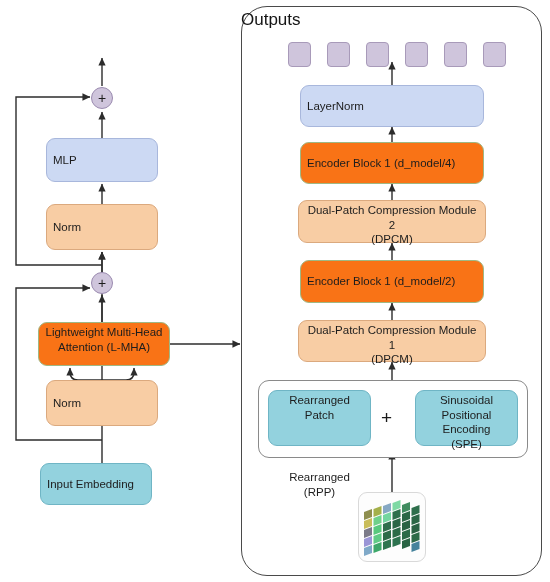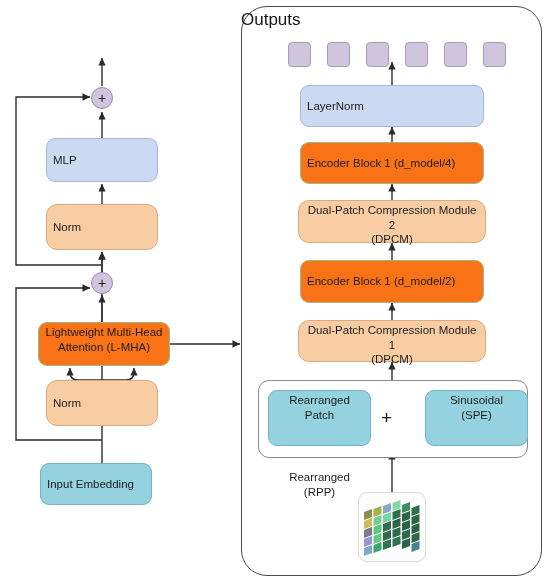--- a/index.html
+++ b/index.html
@@ -27,21 +27,21 @@
     text-align: center;
     border-radius: 9px;
     border: 1px solid rgba(0,0,0,0.28);
     color: #1d1d1d;
     font-size: 11.5px;
     line-height: 1.28;
     padding: 2px 6px;
     z-index: 4;
   }
   .node.green  { background: #f97316; border-color: #9fb884; }
-  .node.orange { background: #f8cda4; border-color: #dba97e; border-radius: 11px; }
+  .node.orange { background: #f8cda4; border-color: #dba97e; }
   .node.blue   { background: #ccd9f3; border-color: #a8b7dc; }
   .node.teal   { background: #93d2de; border-color: #6fb5c5; }
 
   .panel {
     position: absolute;
     box-sizing: border-box;
     border: 1.4px solid #4a4a4a;
     border-radius: 26px;
     background: #ffffff;
     z-index: 1;
@@ -226,22 +226,23 @@
 
   <div class="node teal" style="left:268px; top:390px; width:103px; height:56px; flex-direction:column;gap:48px;">
     <span>Rearranged Patch</span>
     <span>Rearranged  (RPP)</span>
   </div>
 
   <div class="plus-sign" style="left:381px; top:408px;">
     <span>+</span>
   </div>
 
-  <div class="node teal" style="left:415px; top:390px; width:103px; height:56px; flex-direction:column;margin-left:10px;">
+  <div class="node teal" style="left:415px; top:390px; width:103px; height:56px; flex-direction:column;">
     <span>Sinusoidal</span>
+    <span>Positional Encoding</span>
     <span>(SPE)</span>
   </div>
 
   <div class="patchimg" style="left:358px; top:492px; width:68px; height:70px;">
     <svg viewBox="0 0 68 70" width="68" height="70">
       <g transform="translate(5,6)">
 
         <g>
           <polygon points="0,22 8,19 8,27 0,30" fill="#c9bd5a"></polygon>
           <polygon points="0,31 8,28 8,36 0,39" fill="#7b7a88"></polygon>

